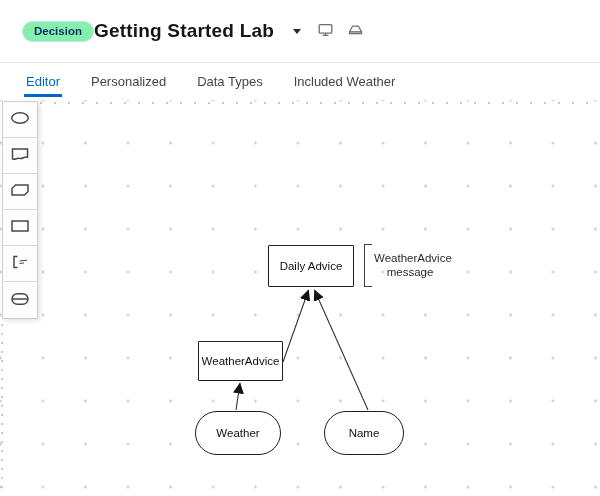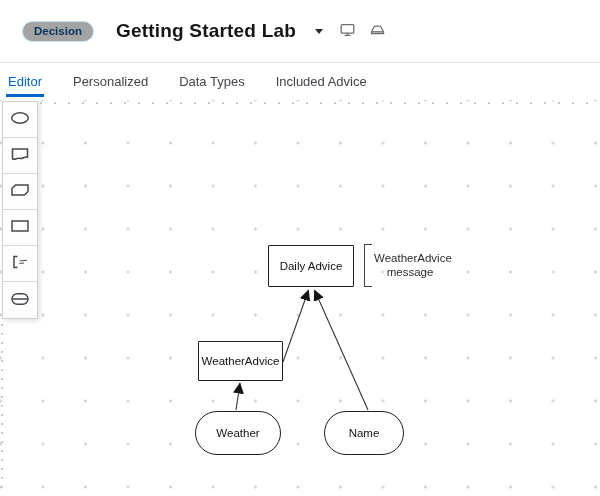--- a/index.html
+++ b/index.html
@@ -1,32 +1,32 @@
 <!DOCTYPE html>
 <html><head>
 <meta charset="utf-8">
 <style>
   * { margin: 0; padding: 0; box-sizing: border-box; }
   html, body { width: 600px; height: 496px; background: #fff; overflow: hidden;
     font-family: "Liberation Sans", sans-serif; }
 
   
   .header { height: 62px; display: flex; align-items: center; padding-left: 22px; background: #fff; }
-  .badge { display: inline-flex; align-items: center; background: #a3a3a3; border: 1px solid #bee1f4;
+  .badge { display: inline-flex; align-items: center; background: #86efac; border: 1px solid #bee1f4;
     border-radius: 12px; padding: 3px 11px 4px; font-size: 11.5px; font-weight: bold; color: #09335f; }
-  .doc-title { font-size: 19px; font-weight: bold; color: #151515; margin-left: 22px; letter-spacing: .2px; }
+  .doc-title { font-size: 19px; font-weight: bold; color: #151515; letter-spacing: .2px; }
   .caret-btn { margin-left: 15px; border: none; background: none; cursor: pointer; padding: 4px; display: flex; }
   .caret { width: 0; height: 0; border-left: 4.5px solid transparent; border-right: 4.5px solid transparent;
     border-top: 5.5px solid #2b2b2b; }
   .hdr-icon-btn { border: none; background: none; padding: 2px; margin-left: 11px; cursor: pointer; display: flex; }
   .hdr-icon-btn:first-of-type { margin-left: 29px; }
   .hdr-icon-btn svg { stroke: #6a6e73; fill: none; stroke-width: 1.3; }
 
   
-  .tabbar { height: 38px; border-top: 1px solid #e4e4e4; display: flex; align-items: stretch; padding-left: 6px; background: #fff; }
+  .tabbar { height: 38px; border-top: 1px solid #e4e4e4; display: flex; align-items: stretch; padding-left: 24px; background: #fff; }
   .tab { font-size: 13px; color: #41454a; background: none; border: none; cursor: pointer;
     padding: 0 2px; margin-right: 27px; display: flex; align-items: center; position: relative;
     font-family: "Liberation Sans", sans-serif; }
   .tab.active { color: #0066cc; }
   .tab.active::after { content: ""; position: absolute; left: 0; right: 0; bottom: 3px; height: 3px; background: #0066cc; }
 
   
   .workspace { position: relative; width: 600px; height: 396px; background: #fff;
     background-image: radial-gradient(circle, #cdcdcd 1.1px, rgba(0,0,0,0) 1.5px);
     background-size: 42.5px 43px; background-position: 21.75px 21.5px; }
@@ -86,21 +86,21 @@
         <line x1="1.5" y1="8.8" x2="13.5" y2="8.8"></line>
       </svg>
     </span>
   </button>
 </div>
 
 <div class="tabbar">
   <button class="tab active">Editor</button>
   <button class="tab">Personalized</button>
   <button class="tab">Data Types</button>
-  <button class="tab">Included Advice</button>
+  <button class="tab">Included Weather</button>
 </div>
 
 <div class="workspace">
   <div class="edge-dots-top"></div>
   <div class="edge-dots-left"></div>
 
   <div class="palette">
     <button class="palette-item">
       <span>
         <svg width="24" height="16" viewBox="0 0 24 16">

